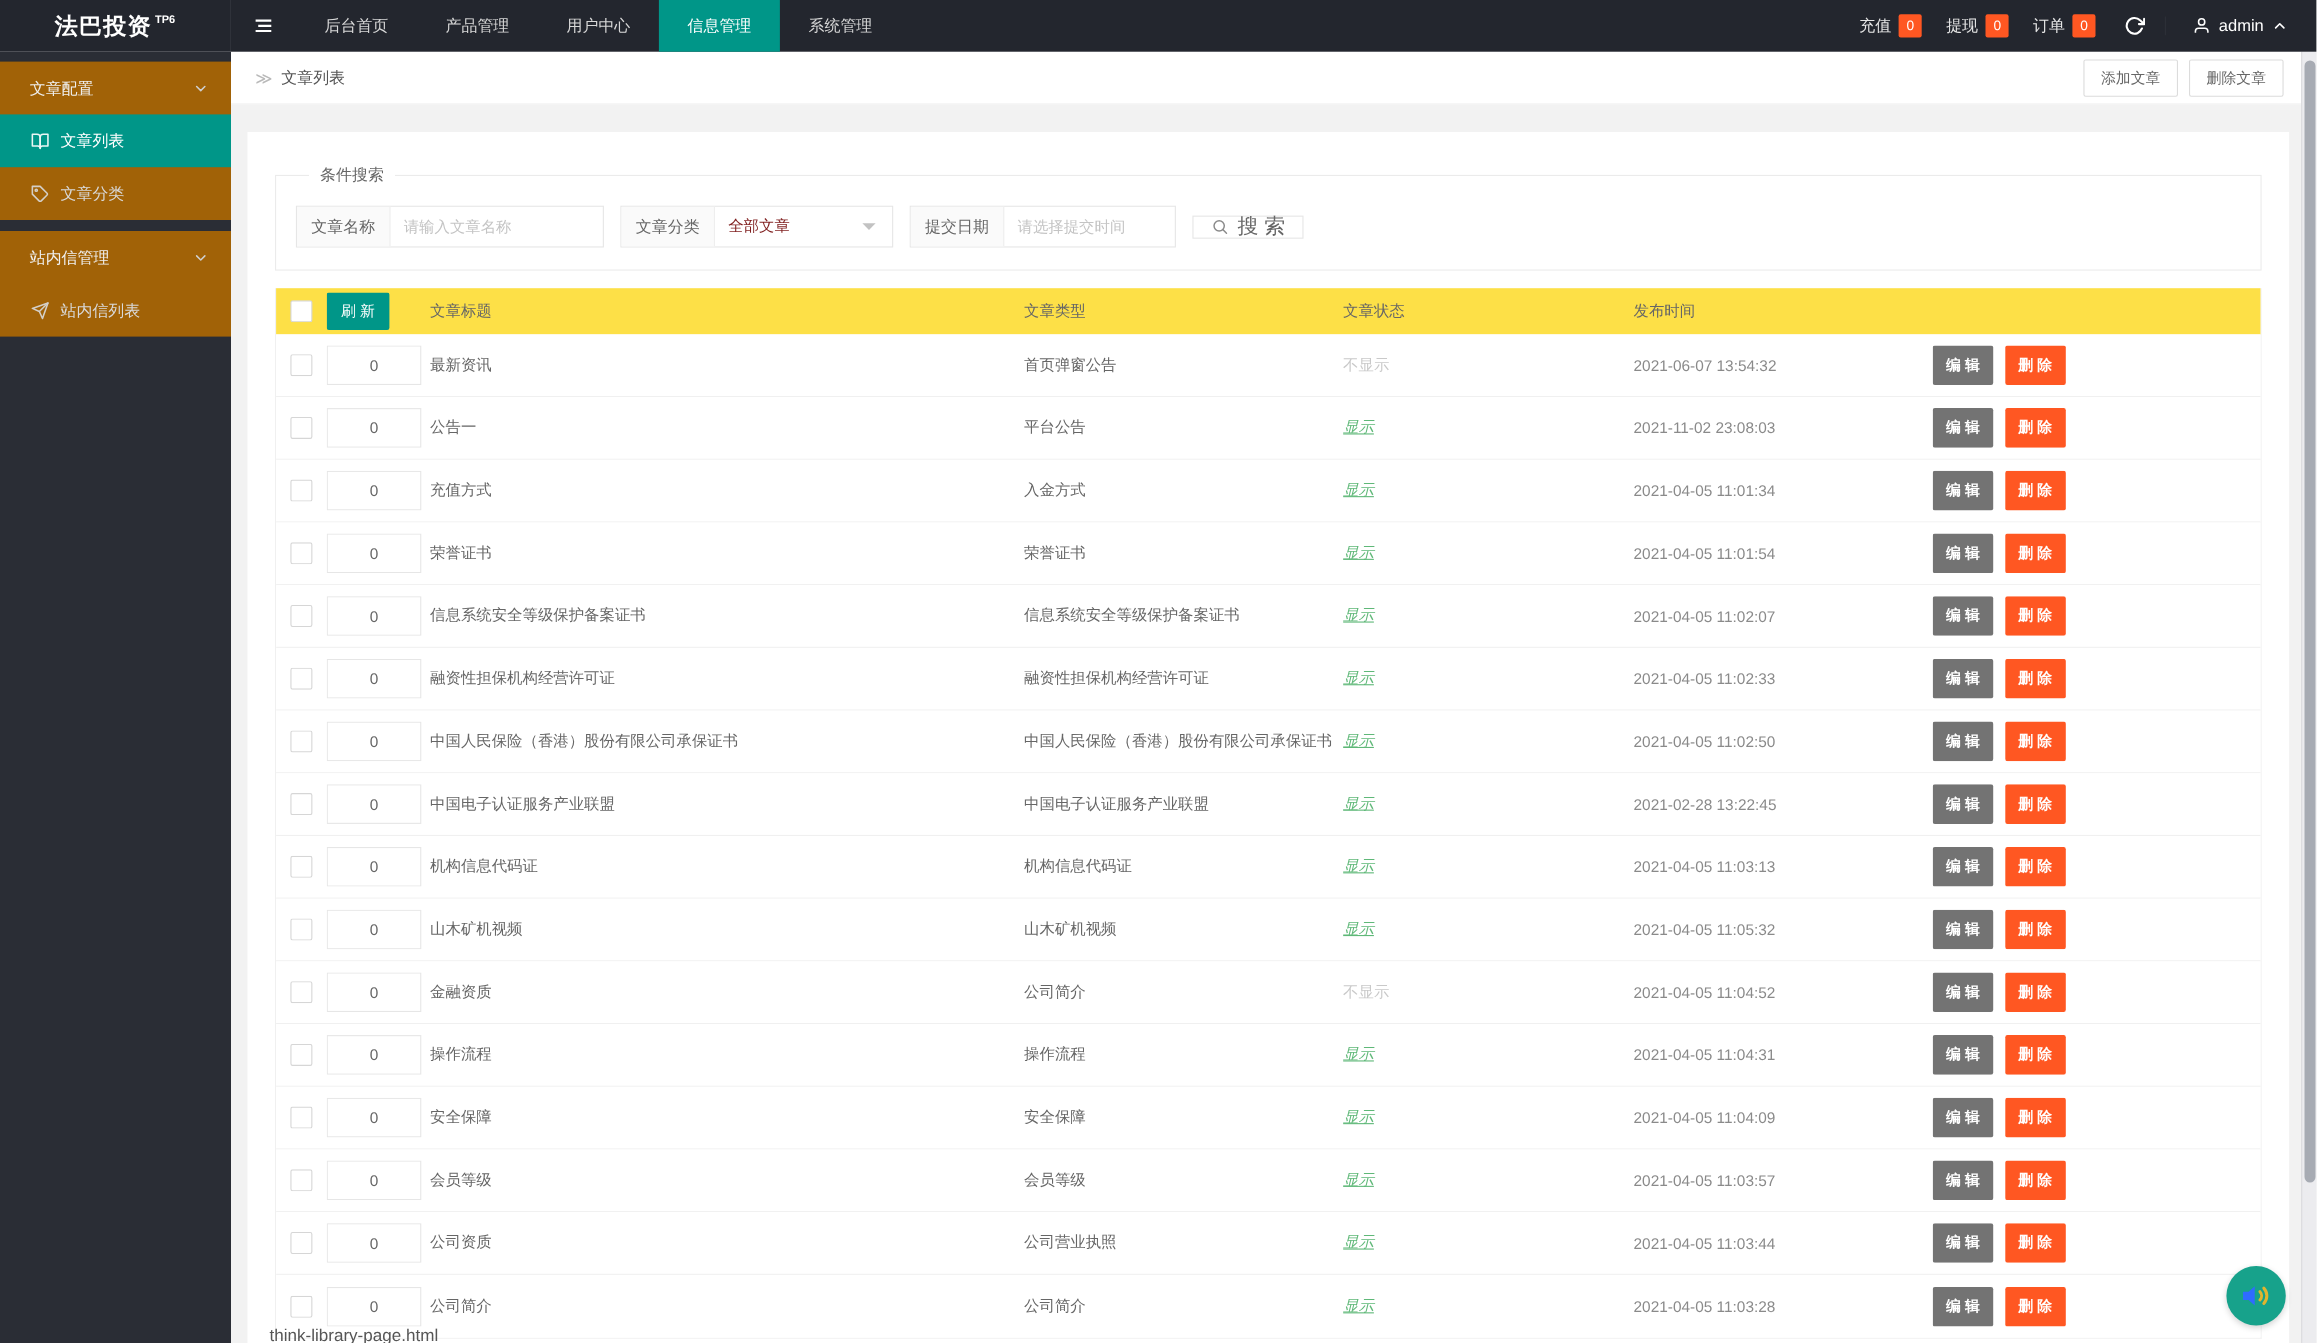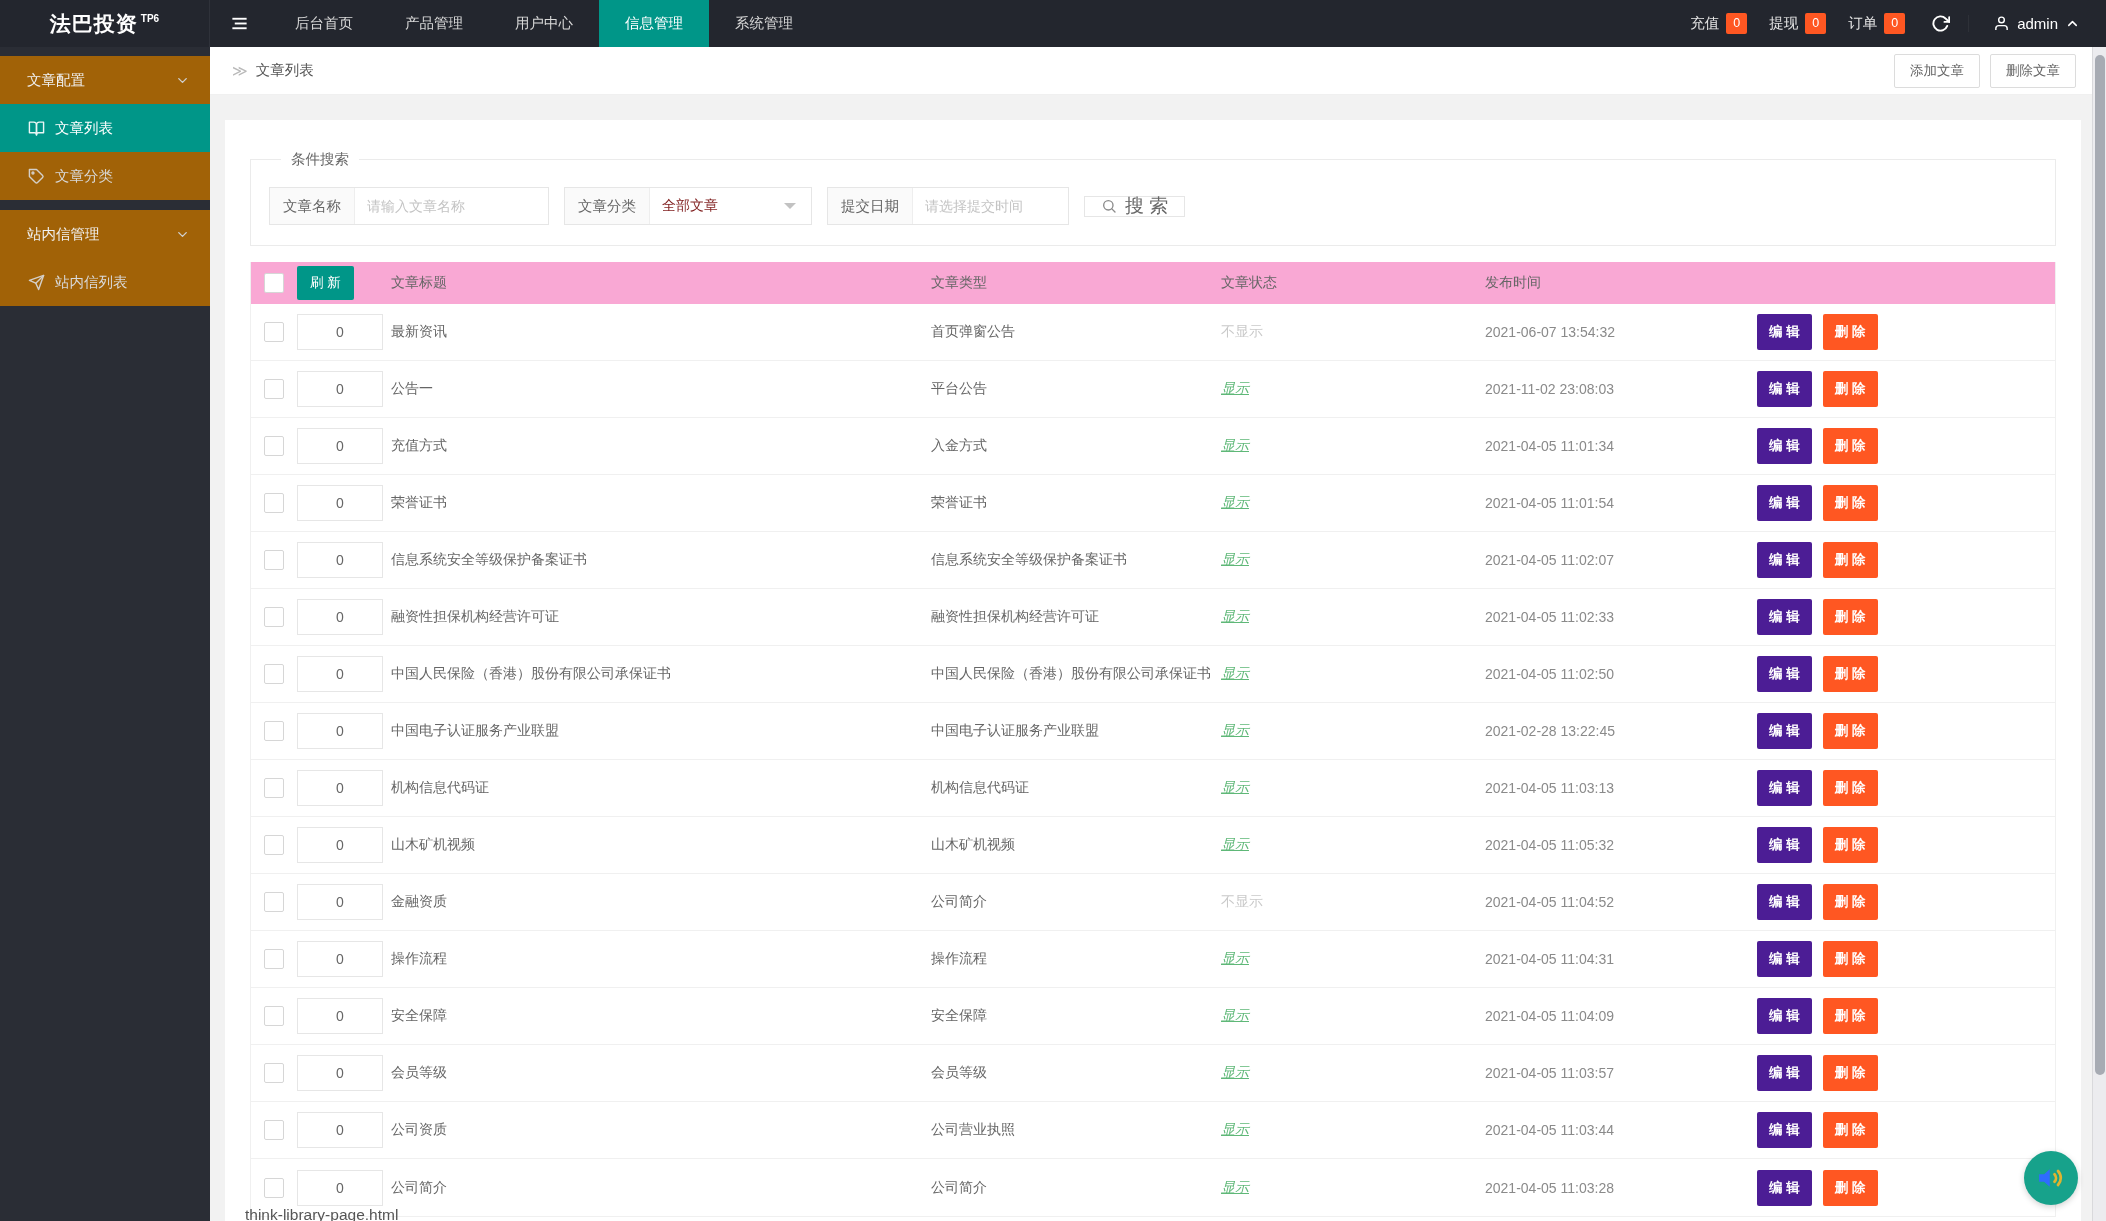--- a/index.html
+++ b/index.html
@@ -47,37 +47,37 @@
   .igroup input { border:none; outline:none; font-size:14px; color:#666; padding:0 12px; width:172px; font-family:inherit; background:transparent; }
   .igroup input::placeholder { color:#c4c4c4; }
   .select-shell { position:relative; display:flex; align-items:center; width:158px; padding:0 12px; cursor:pointer; }
   .select-shell .sel-val { font-size:14px; color:#7f1d1d; }
   .caret-down { position:absolute; right:12px; width:0; height:0; border-left:6px solid transparent; border-right:6px solid transparent; border-top:6px solid #c2c2c2; }
   .btn-search { display:flex; align-items:center; gap:8px; height:21px; padding:0 16px; background:#fff; border:1px solid #e6e6e6; color:#666; font-size:19px; cursor:pointer; font-family:inherit; }
 
   
   .table { margin-top:16px; border:1px solid #f0f0f0; border-top:none; }
   .trow, .thead { display:grid; grid-template-columns:46px 94px 540px 290px 264px 272px 1fr; align-items:center; }
-  .thead { height:42px; background:#f9a8d4; font-size:14px; color:#666; }
+  .thead { height:42px; background:#fde047; font-size:14px; color:#666; }
   .trow { height:57px; border-bottom:1px solid #f0f0f0; background:#fff; font-size:14px; }
   .trow:last-child { border-bottom:none; }
   .cell { padding-right:10px; overflow:hidden; white-space:nowrap; }
   .cell.cb-cell { display:flex; justify-content:center; padding:0; }
   .checkbox { appearance:none; -webkit-appearance:none; width:20px; height:20px; border:1px solid #d6d6d6; border-radius:2px; background:#fff; cursor:pointer; }
   .btn-refresh { background:#009688; color:#fff; border:none; font-size:13.5px; padding:8px 13px; border-radius:2px; cursor:pointer; font-family:inherit; white-space:nowrap; }
   .order-input { width:86px; height:36px; border:1px solid #e6e6e6; text-align:center; font-size:14px; color:#666; outline:none; font-family:inherit; }
   .title-cell { color:#666; }
   .type-cell { color:#666; }
   .status { font-size:14px; cursor:pointer; }
   .status.shown { color:#5FB878; text-decoration:underline;font-style:italic; }
   .status.hidden { color:#c9c9c9; }
   .time-cell { color:#8a8a8a; }
   .actions-cell { display:flex; gap:11px; }
   .btn-mini { border:none; color:#fff; font-size:13.5px; font-weight:bold; padding:9px 12px; border-radius:2px; cursor:pointer; font-family:inherit; white-space:nowrap; }
-  .btn-teal { background:#4c1d95; }
+  .btn-teal { background:#737373; }
   .btn-orange { background:#FF5722; }
 
   
   .footer-status { position:absolute; left:245px; top:1206px; font-size:15.5px; color:#555; }
   .fab { position:absolute; left:2024px; top:1151px; width:54px; height:54px; border-radius:50%; background:#17a28b; display:flex; align-items:center; justify-content:center; cursor:pointer; box-shadow:0 2px 6px rgba(0,0,0,.18); z-index:40; }
   .scrollbar { position:absolute; right:0; top:47px; width:14px; height:1174px; background:#ececef; border-left:1px solid #d9d9dc; z-index:25; }
   .scroll-thumb { position:absolute; left:2px; top:8px; width:10px; height:1020px; background:#a7abb3; border-radius:5px; cursor:pointer; }
 </style>
 </head>
 <body>

